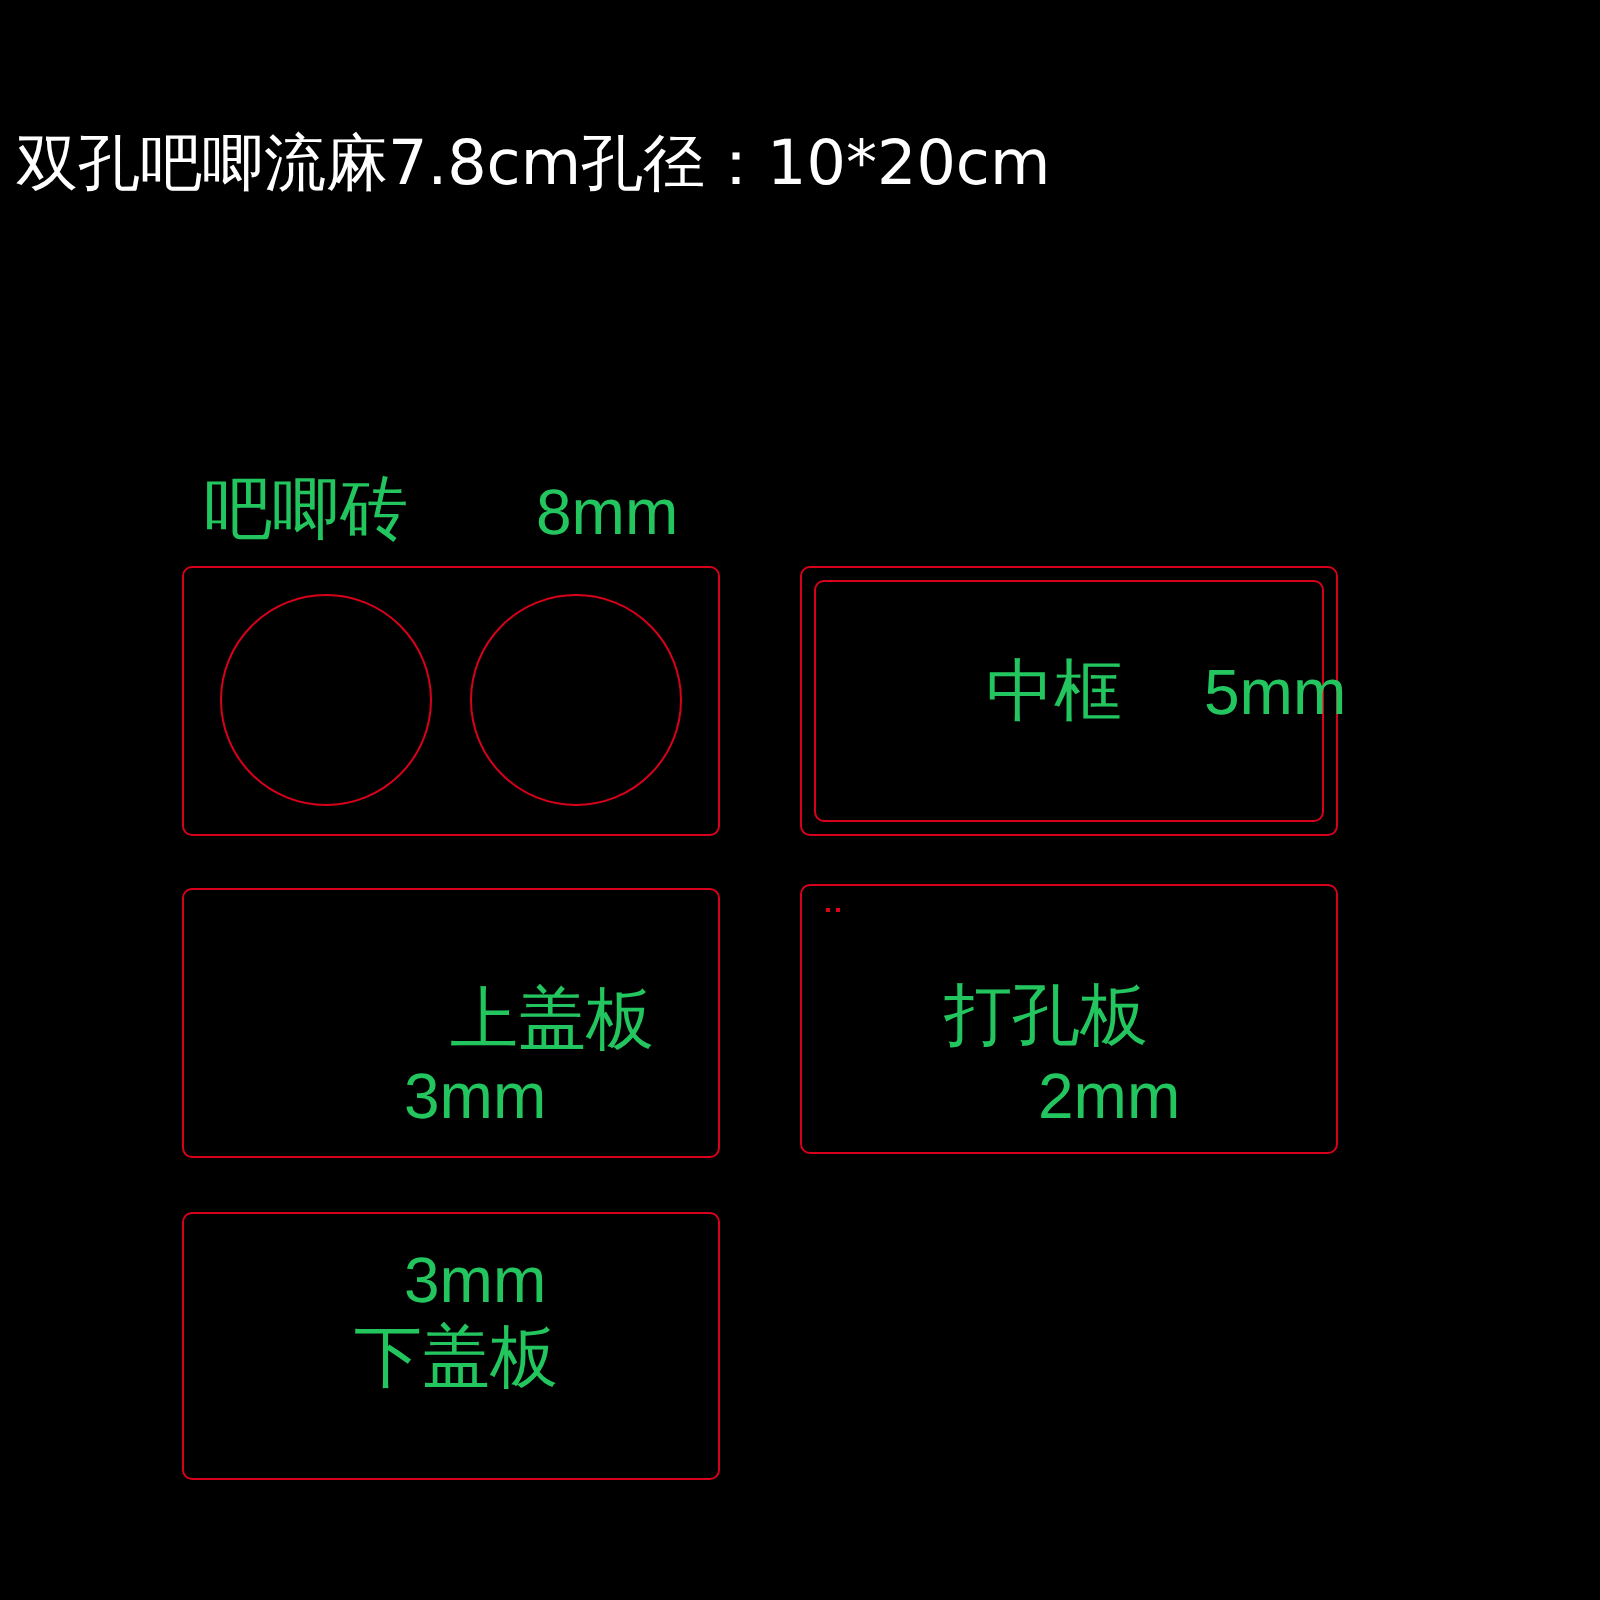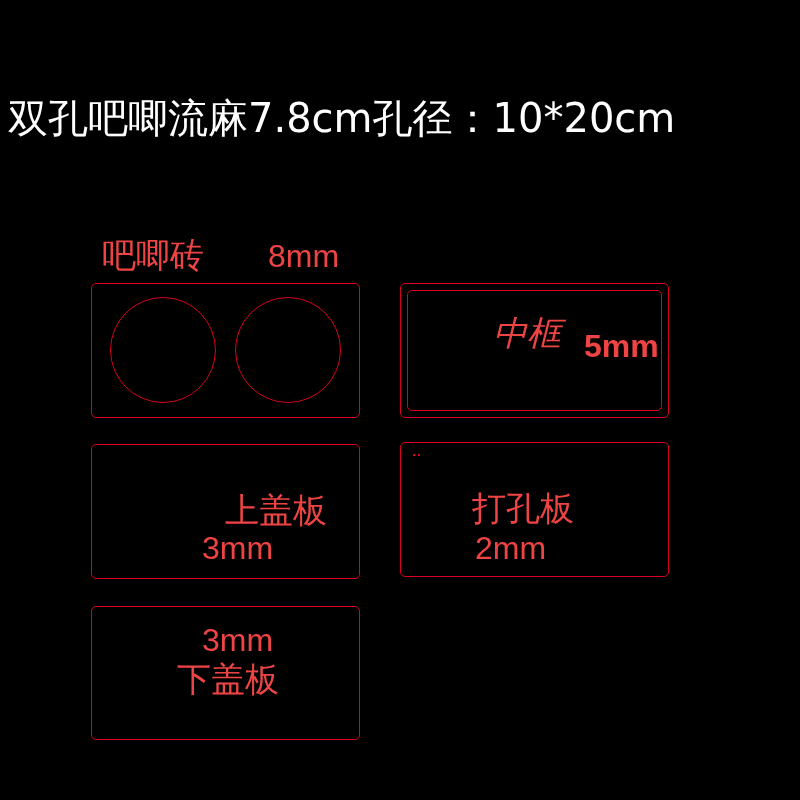--- a/index.html
+++ b/index.html
@@ -12,45 +12,44 @@
       height: 800px;
       position: relative;
       overflow: hidden;
       font-family: "DejaVu Sans", "Liberation Sans", sans-serif;
       color: #ffffff;
     }
     .title {
       position: absolute;
       left: 8px;
       top: 60px;
-      font-size: 40px;
+      font-size: 31px;
       line-height: 44px;
       white-space: nowrap;
       letter-spacing: 0px;
-      margin-top: 36px;
     }
     .box {
       position: absolute;
       border: 1px solid #d8001a;
       border-radius: 5px;
       box-sizing: border-box;
     }
     .box.inner {
       border-color: #d8001a;
     }
     .circle {
       position: absolute;
       border: 1px solid #d8001a;
       border-radius: 50%;
       box-sizing: border-box;
     }
     .label {
       position: absolute;
       white-space: nowrap;
-      color: #ef4444;
+      color: #22c55e;
     }
     .cn {
       font-size: 34px;
       line-height: 40px;
     }
     .dim {
       font-family: "Liberation Sans", "DejaVu Sans", sans-serif;
       font-size: 32px;
       line-height: 30px;
     }
@@ -67,28 +66,28 @@
 <div class="title">双孔吧唧流麻7.8cm孔径：10*20cm</div>
 
 <div class="label cn" style="left:102px; top:235px;">吧唧砖</div>
 <div class="label dim" style="left:268px; top:241px;">8mm</div>
 <div class="box" style="left:91px; top:283px; width:269px; height:135px;"></div>
 <div class="circle" style="left:110px; top:297px; width:106px; height:106px;"></div>
 <div class="circle" style="left:235px; top:297px; width:106px; height:106px;"></div>
 
 <div class="box" style="left:400px; top:283px; width:269px; height:135px;"></div>
 <div class="box inner" style="left:407px; top:290px; width:255px; height:121px;"></div>
-<div class="label cn" style="left:493px; top:313px;font-style:italic;">中框</div>
-<div class="label dim" style="left:584px; top:331px;font-weight:bold;">5mm</div>
+<div class="label cn" style="left:493px; top:326px;">中框</div>
+<div class="label dim" style="left:602px; top:331px;">5mm</div>
 
 <div class="box" style="left:91px; top:444px; width:269px; height:135px;"></div>
 <div class="label cn" style="left:185px; top:490px;margin-left:40px;">上盖板</div>
 <div class="label dim" style="left:202px; top:533px;">3mm</div>
 
 <div class="box" style="left:400px; top:442px; width:269px; height:135px;"></div>
 <div class="dot" style="left:413px; top:454px;"></div>
 <div class="dot" style="left:418px; top:454px;"></div>
 <div class="label cn" style="left:472px; top:488px;">打孔板</div>
-<div class="label dim" style="left:475px; top:533px;">2mm</div>
+<div class="label dim" style="left:519px; top:533px;">2mm</div>
 
 <div class="box" style="left:91px; top:606px; width:269px; height:134px;"></div>
 <div class="label dim" style="left:202px; top:625px;">3mm</div>
 <div class="label cn" style="left:177px; top:662px;font-family:Liberation Mono, monospace;">下盖板</div>
 
 </body></html>

